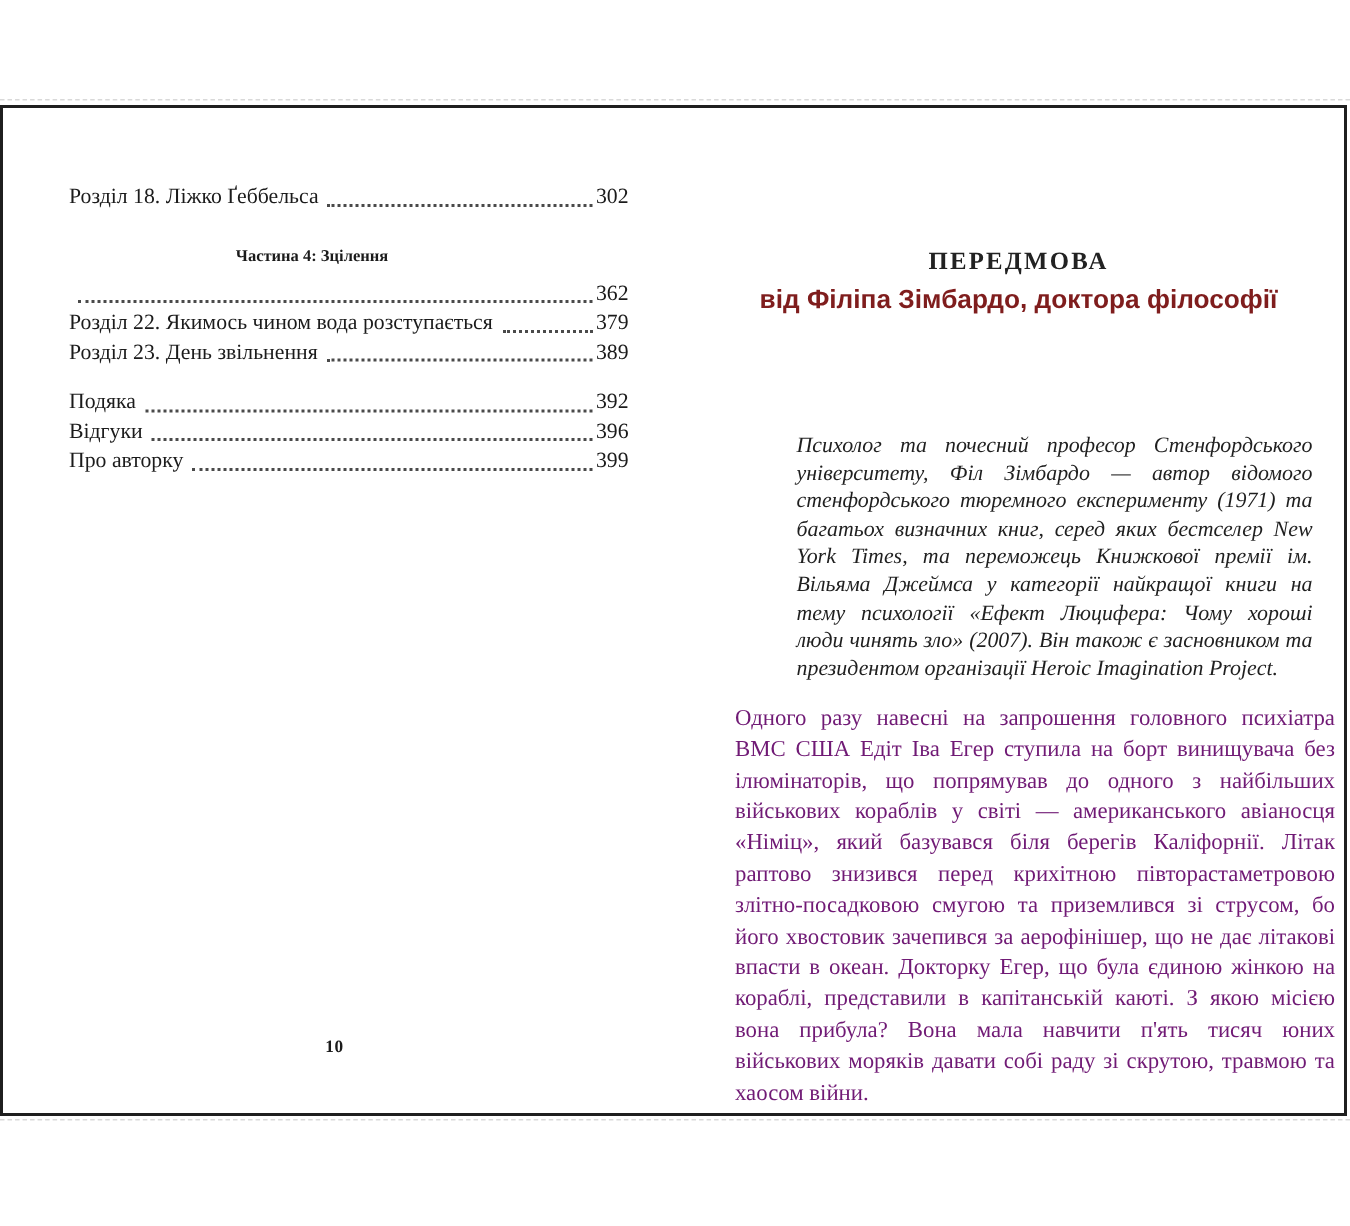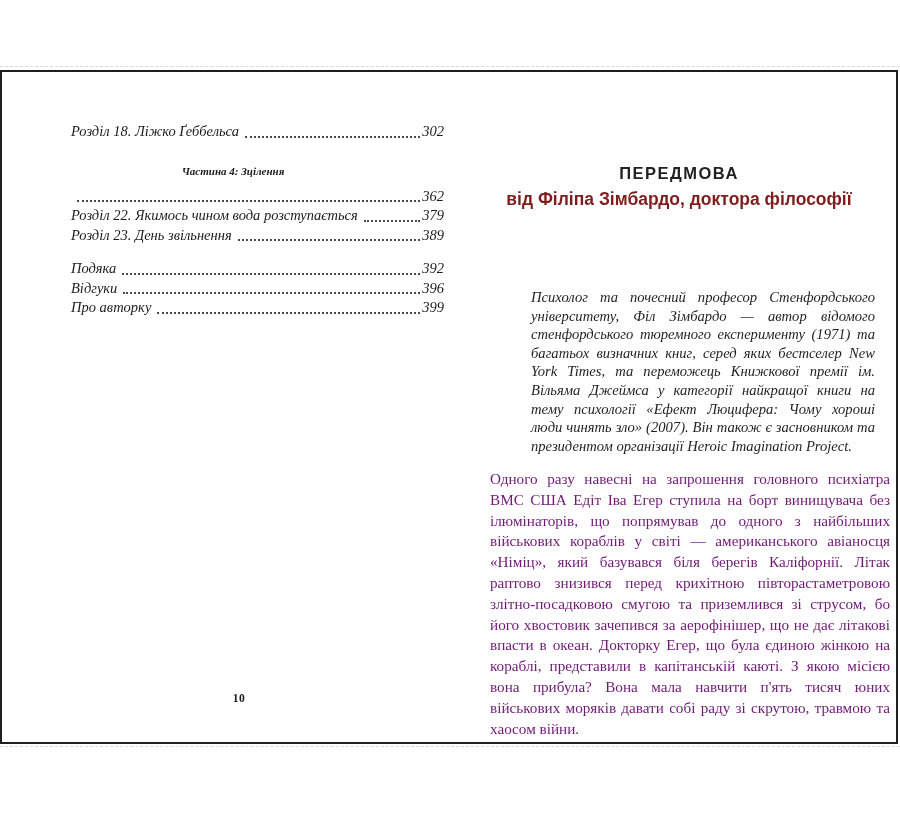--- a/index.html
+++ b/index.html
@@ -37,23 +37,22 @@
 
   
   .page-left {
     position: absolute;
     left: 10px;
     top: 0;
     width: 422px;
     height: 100%;
   }
   .toc-column {
-    margin: 50px 0 0 59px;
+    margin: 50px 0 0 34px;
     width: 373px;
-    font-style: italic;
   }
   .toc-row {
     display: flex;
     align-items: flex-end;
     height: 19.5px;
     font-size: 14.5px;
     line-height: 19.5px;
     white-space: nowrap;
   }
   .toc-leader {
@@ -73,21 +72,21 @@
     font-weight: bold;
     font-size: 11px;
     line-height: 19px;
   }
   .group-chapters { margin-top: 6px; }
   .group-back { margin-top: 14px; }
 
   .folio {
     position: absolute;
     bottom: 38px;
-    left: 16px;
+    left: 0;
     width: 100%;
     text-align: center;
     font-size: 11.5px;
     font-weight: bold;
     letter-spacing: 0.5px;
   }
 
   
   .page-right {
     position: absolute;
@@ -95,21 +94,21 @@
     top: 0;
     width: 400px;
     height: 100%;
   }
   .preface-title {
     position: absolute;
     top: 92px;
     left: 0;
     width: 378px;                 
     text-align: center;
-    font-family: Liberation Sans, sans-serif;
+    font-family: Liberation Serif, serif;
     font-size: 16.5px;
     font-weight: 600;
     letter-spacing: 1.5px;
     color: #222222;
   }
   .preface-subtitle {
     position: absolute;
     top: 117px;
     left: 0;
     width: 378px;

